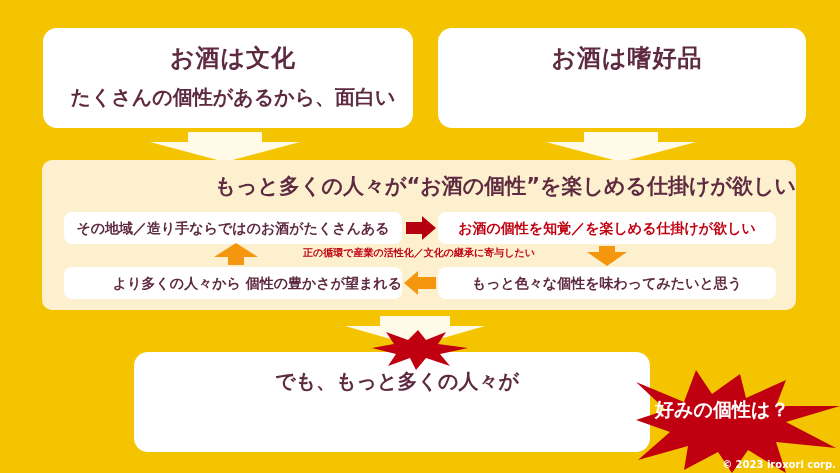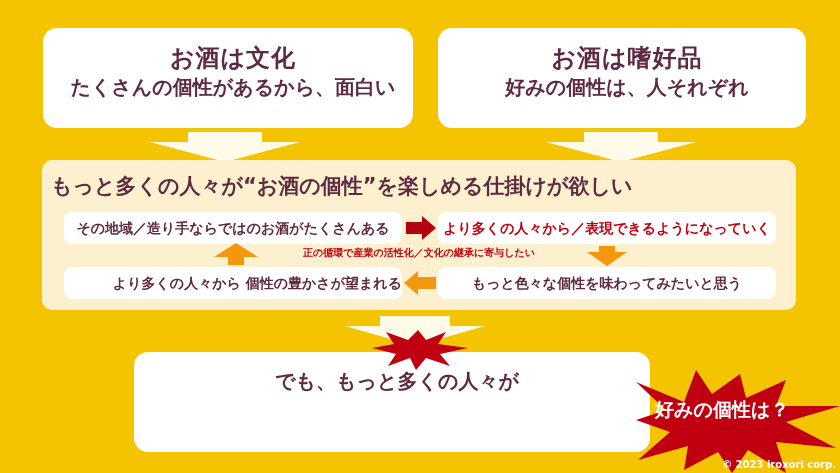--- a/index.html
+++ b/index.html
@@ -2,23 +2,23 @@
 <html><head>
 <meta charset="utf-8">
 <style>
   html,body{margin:0;padding:0;}
   body{width:840px;height:473px;background:#f5c400;position:relative;overflow:hidden;font-family:"DejaVu Sans","Liberation Sans",sans-serif;color:#5e2a40;}
   .box{position:absolute;background:#fff;border-radius:14px;}
   .center{text-align:center;padding-left:10px;}
   #top-left{left:43px;top:28px;width:360px;height:100px;}
   #top-right{left:438px;top:28px;width:358px;height:100px;}
   .title1{font-size:24px;font-weight:bold;margin-top:14px;letter-spacing:1px;}
-  .title2{font-size:20px;font-weight:bold;}
+  .title2{font-size:20px;font-weight:bold;margin-top:10px;}
   #panel{position:absolute;left:42px;top:160px;width:754px;height:150px;background:#fdf0cf;border-radius:10px;}
-  #panel-title{position:absolute;left:9px;top:12px;width:100%;text-align:left;font-size:21px;font-weight:bold;}
+  #panel-title{position:absolute;left:0;top:12px;width:100%;text-align:right;font-size:21px;font-weight:bold;}
   .pill{position:absolute;background:#fff;border-radius:8px;height:32px;line-height:32px;font-size:14px;font-weight:bold;text-align:center;}
   #p1{left:22px;top:52px;width:338px;}
   #p2{left:396px;top:52px;width:338px;color:#c00010;}
   #p3{left:22px;top:107px;width:338px;text-align:right;}
   #p4{left:396px;top:107px;width:338px;}
   #cycle-note{position:absolute;left:0;top:86px;width:100%;text-align:center;font-size:10px;font-weight:bold;color:#c00010;}
   #bottom-box{left:134px;top:352px;width:506px;height:100px;}
   .b1{font-size:20px;font-weight:bold;margin-top:16px;}
   .b2{font-size:23px;font-weight:bold;margin-top:12px;}
   #burst-text{position:absolute;left:655px;top:397px;font-size:19px;font-weight:bold;color:#fff;}
@@ -28,34 +28,33 @@
 </head>
 <body>
 
 <div class="box center" id="top-left">
   <div class="title1">お酒は文化</div>
   <div class="title2">たくさんの個性があるから、面白い</div>
 </div>
 
 <div class="box center" id="top-right">
   <div class="title1">お酒は嗜好品</div>
-  <div class="title2">好みの個性は、人それぞれ</div>
 </div>
 
 <svg style="left:150px;top:132px;" width="150" height="30">
   <polygon points="38,0 112,0 112,10 150,10 75,30 0,10 38,10" fill="#fffbe8"></polygon>
 </svg>
 <svg style="left:546px;top:132px;" width="150" height="30">
   <polygon points="38,0 112,0 112,10 150,10 75,30 0,10 38,10" fill="#fffbe8"></polygon>
 </svg>
 
 <div id="panel">
   <div id="panel-title">もっと多くの人々が“お酒の個性”を楽しめる仕掛けが欲しい</div>
   <div class="pill" id="p1">その地域／造り手ならではのお酒がたくさんある</div>
-  <div class="pill" id="p2">より多くの人々から／表現できるようになっていく</div>
+  <div class="pill" id="p2">お酒の個性を知覚／を楽しめる仕掛けが欲しい</div>
   <div class="pill" id="p4">もっと色々な個性を味わってみたいと思う</div>
   <div class="pill" id="p3">より多くの人々から 個性の豊かさが望まれる</div>
   <div id="cycle-note">正の循環で産業の活性化／文化の継承に寄与したい</div>
   <svg style="left:364px;top:56px;" width="30" height="24">
     <polygon points="0,6 16,6 16,0 30,12 16,24 16,18 0,18" fill="#b5000f"></polygon>
   </svg>
   <svg style="left:545px;top:86px;" width="40" height="20">
     <polygon points="12,0 28,0 28,6 40,6 20,20 0,6 12,6" fill="#f5960f"></polygon>
   </svg>
   <svg style="left:362px;top:111px;" width="32" height="24">

